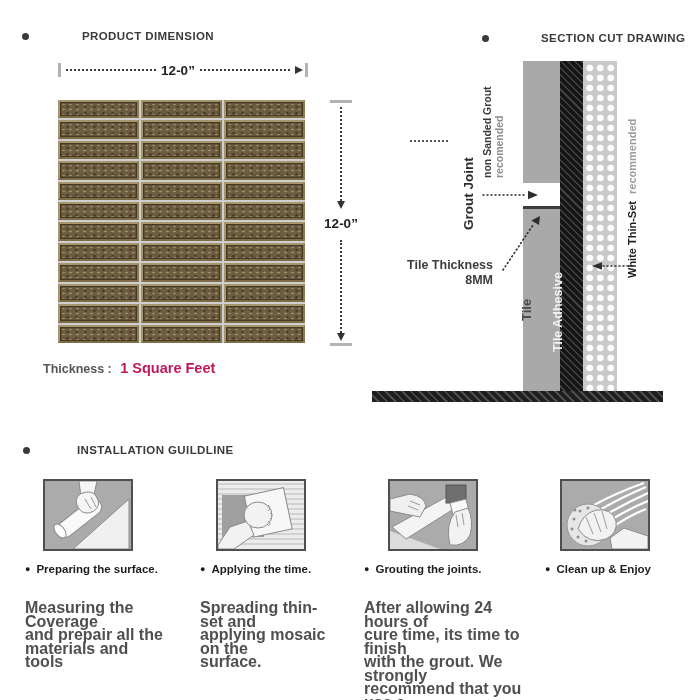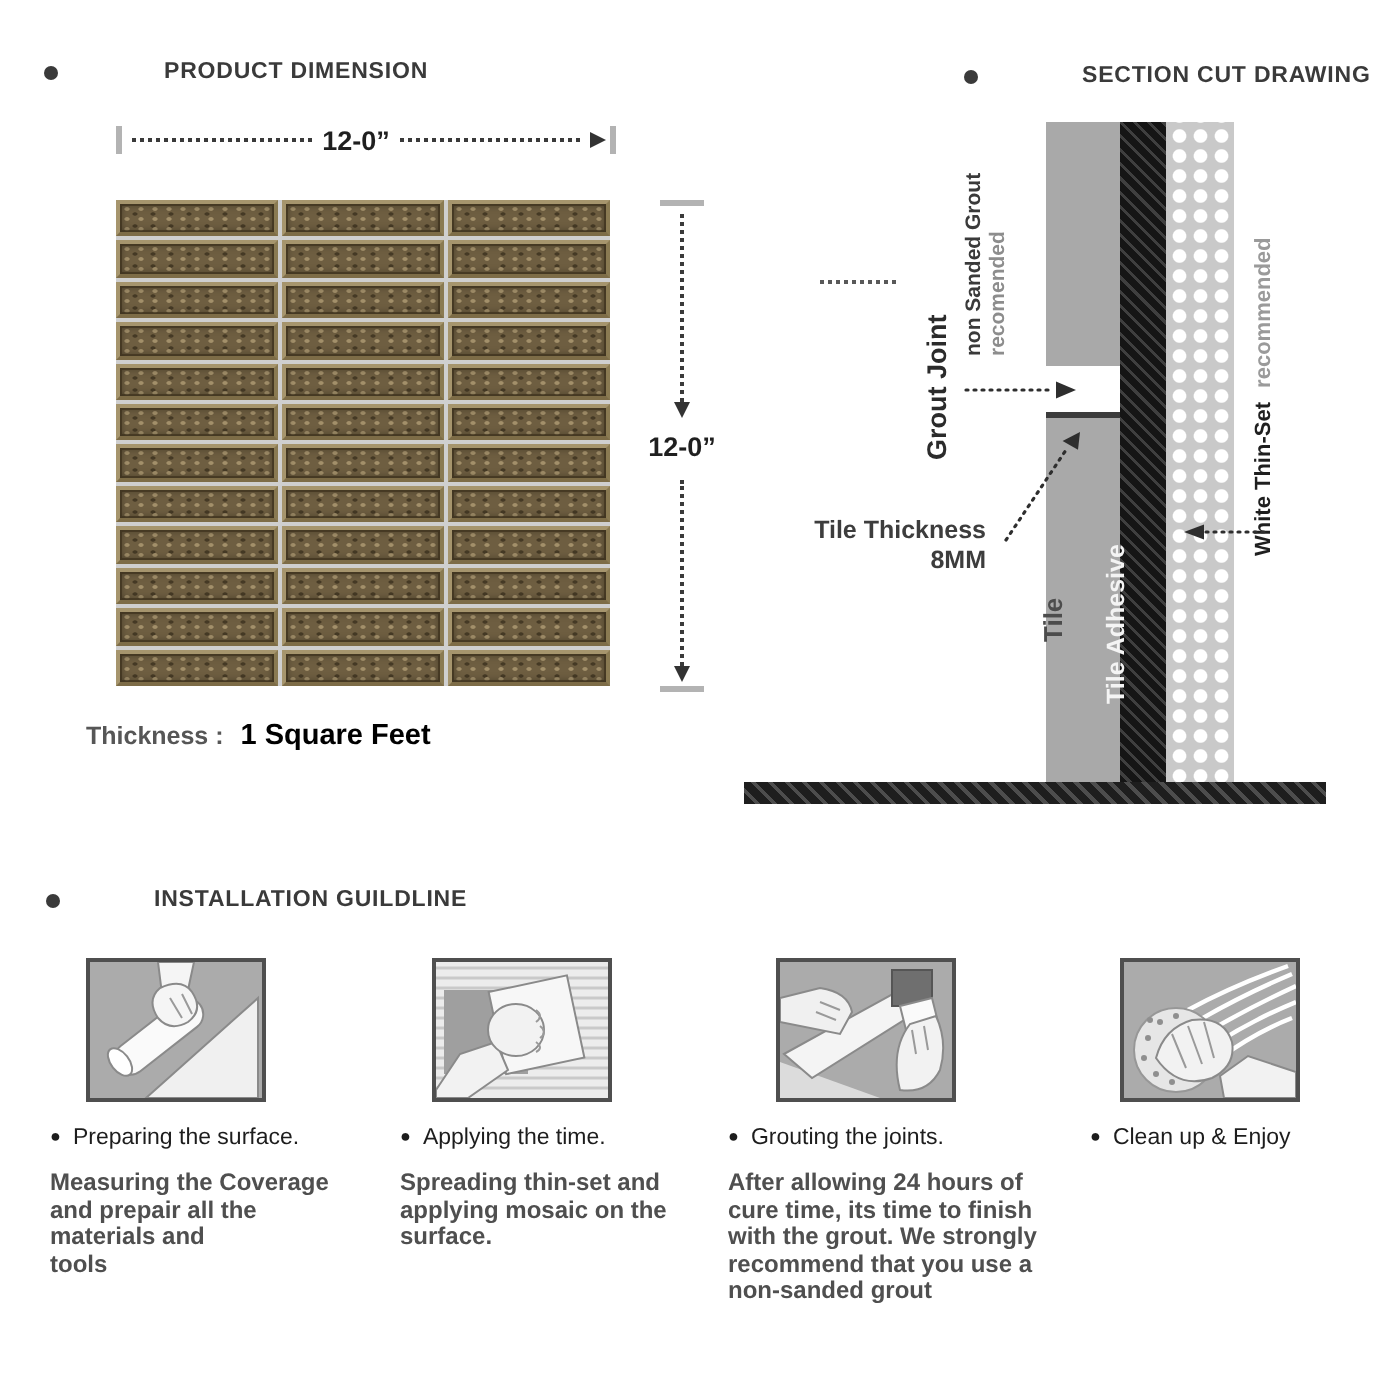--- a/index.html
+++ b/index.html
@@ -28,21 +28,21 @@
           display:grid;grid-template-columns:repeat(3,1fr);grid-template-rows:repeat(12,1fr);gap:2px;}
   .tile{background-color:#6e5e41;
         background-image:
           radial-gradient(rgba(205,185,140,.55) 1px, transparent 1.6px),
           radial-gradient(rgba(48,38,22,.65) 1px, transparent 1.5px);
         background-size:7px 5px,9px 6px;background-position:0 0,3px 2px;
         border:2px solid;border-color:#a6956d #8a7a52 #7d6c47 #a6956d;
         box-shadow:inset 0 0 0 1px rgba(56,45,25,.6), inset 0 0 4px rgba(0,0,0,.45);}
   #coverage{position:absolute;left:43px;top:359px;white-space:nowrap;}
   #coverage .cov-label{font-size:12.5px;font-weight:bold;color:#565656;}
-  #coverage .cov-value{font-size:14.5px;font-weight:bold;color:#000000;margin-left:4px;}
+  #coverage .cov-value{font-size:14.5px;font-weight:bold;color:#be185d;margin-left:4px;}
 
   
   .rect{position:absolute;}
   #tile-upper{left:523px;top:61px;width:37px;height:122px;background:#a9a9a9;}
   #tile-lower{left:523px;top:206px;width:37px;height:186px;background:#a9a9a9;border-top:3px solid #3c3c3c;box-sizing:border-box;}
   #adhesive-col{left:560px;top:61px;width:23px;height:331px;
         background:repeating-linear-gradient(45deg,#151515 0 3.5px,#3f3f3f 3.5px 5px);}
   #thinset-col{left:583px;top:61px;width:34px;height:331px;background-color:#c9c9c9;
         background-image:radial-gradient(circle,#ffffff 3.1px,transparent 3.7px);
         background-size:10.5px 10px;background-position:1.5px 2px;}
@@ -58,23 +58,23 @@
   #adhesive-label{left:565px;top:339px;font-size:12.5px;line-height:13px;font-weight:bold;color:#f4f4f4;z-index:3;}
   #thinset-label{left:638px;top:266px;font-size:11px;line-height:12px;font-weight:bold;color:#1f1f1f;}
   #thinset-label .rec{color:#9a9a9a;margin-left:4px;}
   #thickness-label{position:absolute;left:388px;top:258px;width:105px;text-align:right;
         font-size:12.5px;line-height:15px;font-weight:bold;color:#3d3d3d;}
   #arrows-svg{position:absolute;left:480px;top:180px;z-index:4;}
 
   
   .step{position:absolute;top:479px;}
   .img-box{width:90px;height:72px;border:2px solid #4f4f4f;background:#ababab;box-sizing:border-box;overflow:hidden;}
-  .step-head{margin-top:12px;font-size:11.5px;font-weight:normal;color:#1d1d1d;white-space:nowrap;}
+  .step-head{margin-top:12px;font-size:11.5px;font-weight:bold;color:#1d1d1d;white-space:nowrap;}
   .step-head .dot{font-size:9px;margin-right:6px;vertical-align:1px;color:#1d1d1d;}
-  .step-body{margin-top:10px;font-size:12px;line-height:13.5px;font-weight:bold;color:#4f4f4f;white-space:pre-line;}
+  .step-body{margin-top:26px;font-size:16px;line-height:13.5px;font-weight:bold;color:#4f4f4f;white-space:pre-line;}
   .step svg{display:block;}
 </style>
 </head>
 <body>
 
 <div id="page">
 
   <div class="bullet" style="left:22px;top:33px;"></div>
   <div class="sec-title" style="left:38px;top:30px;">PRODUCT DIMENSION</div>
 

